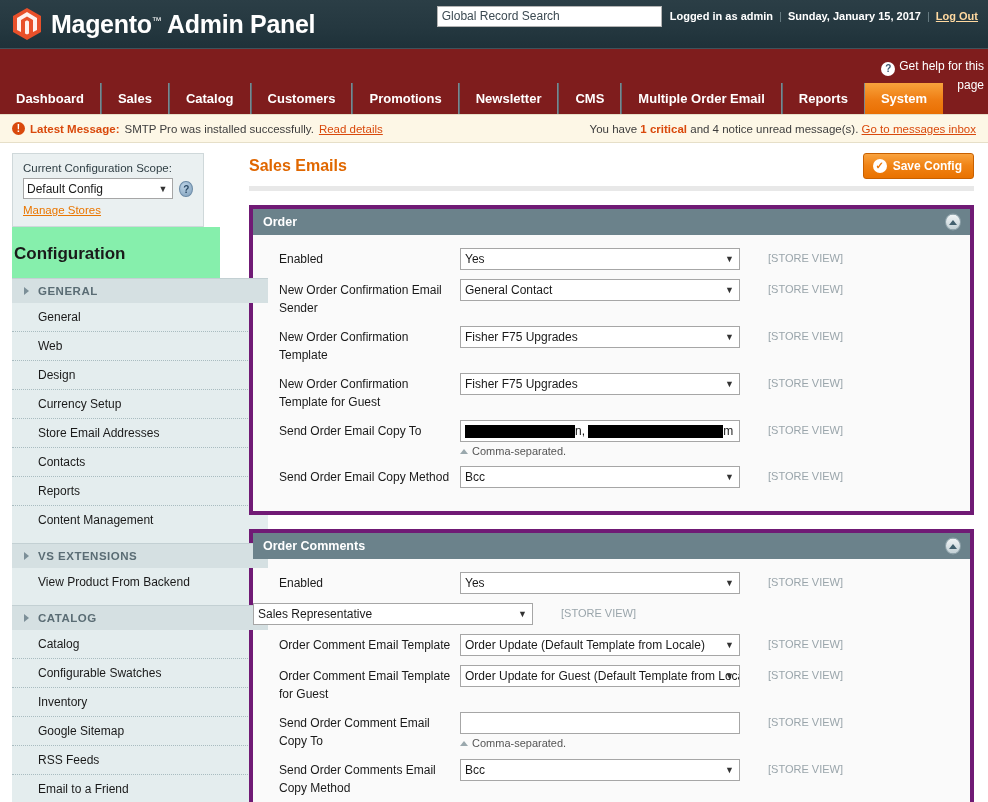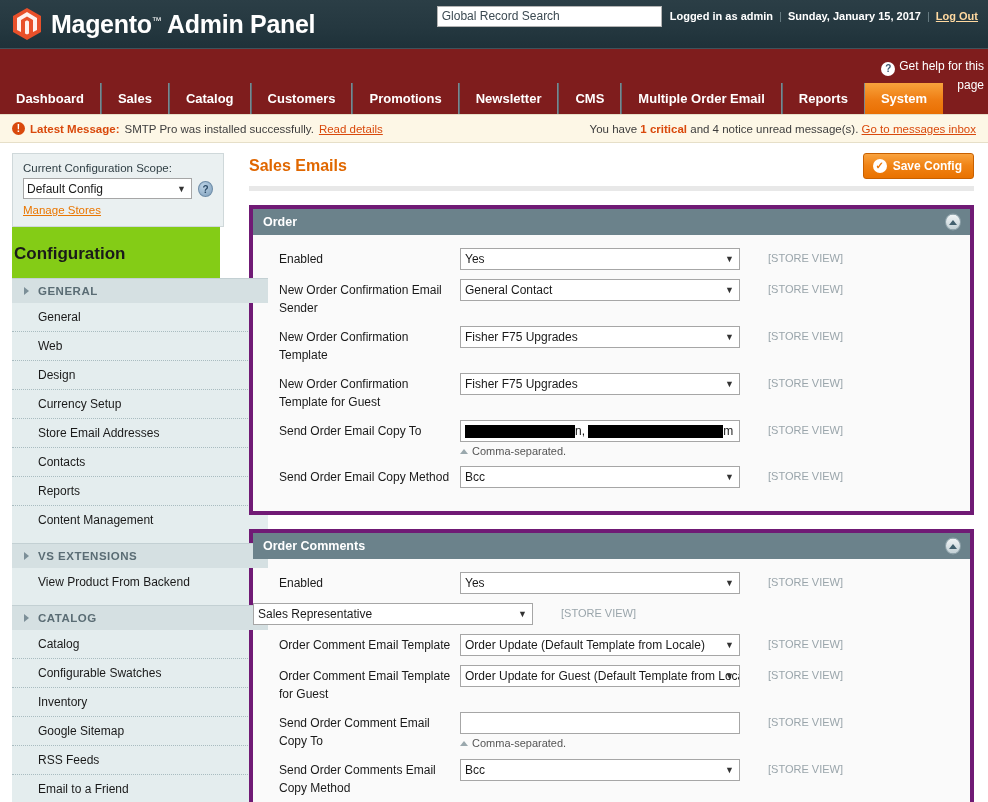--- a/index.html
+++ b/index.html
@@ -152,21 +152,21 @@
   
   .sidebar {
     width: 235px;
     flex: 0 0 235px;
     padding: 10px 0 0 12px;
   }
   .scope-box {
     border: 1px solid #cfd8da;
     background: #eaf0f1;
     padding: 8px 10px 8px 10px;
-    width: 212px;
+    width: 192px;
   }
   .scope-label { font-size: 11.5px; color: #2f3e44; margin-bottom: 4px; }
   .scope-row { display: flex; align-items: center; gap: 6px; }
   .scope-select {
     width: 182px; height: 21px;
     border: 1px solid #a6a6a6;
     background: #ffffff;
     font-size: 12px;
     font-family: "Liberation Sans", sans-serif;
     color: #1a1a1a;
@@ -193,21 +193,21 @@
     color: #ea7601;
     font-size: 11.5px;
     text-decoration: underline;
     cursor: pointer;
   }
   .config-title {
     font-size: 17px;
     font-weight: bold;
     color: #1a1a1a;
     padding: 17px 0 14px 2px;
-    background: #84cc16;
+    background: #86efac;
     width: 208px;
   }
   .nav-group {
     width: 256px;
   }
   .group-head {
     background: #d5e0e2;
     color: #5a6c74;
     font-size: 11.5px;
     font-weight: bold;

